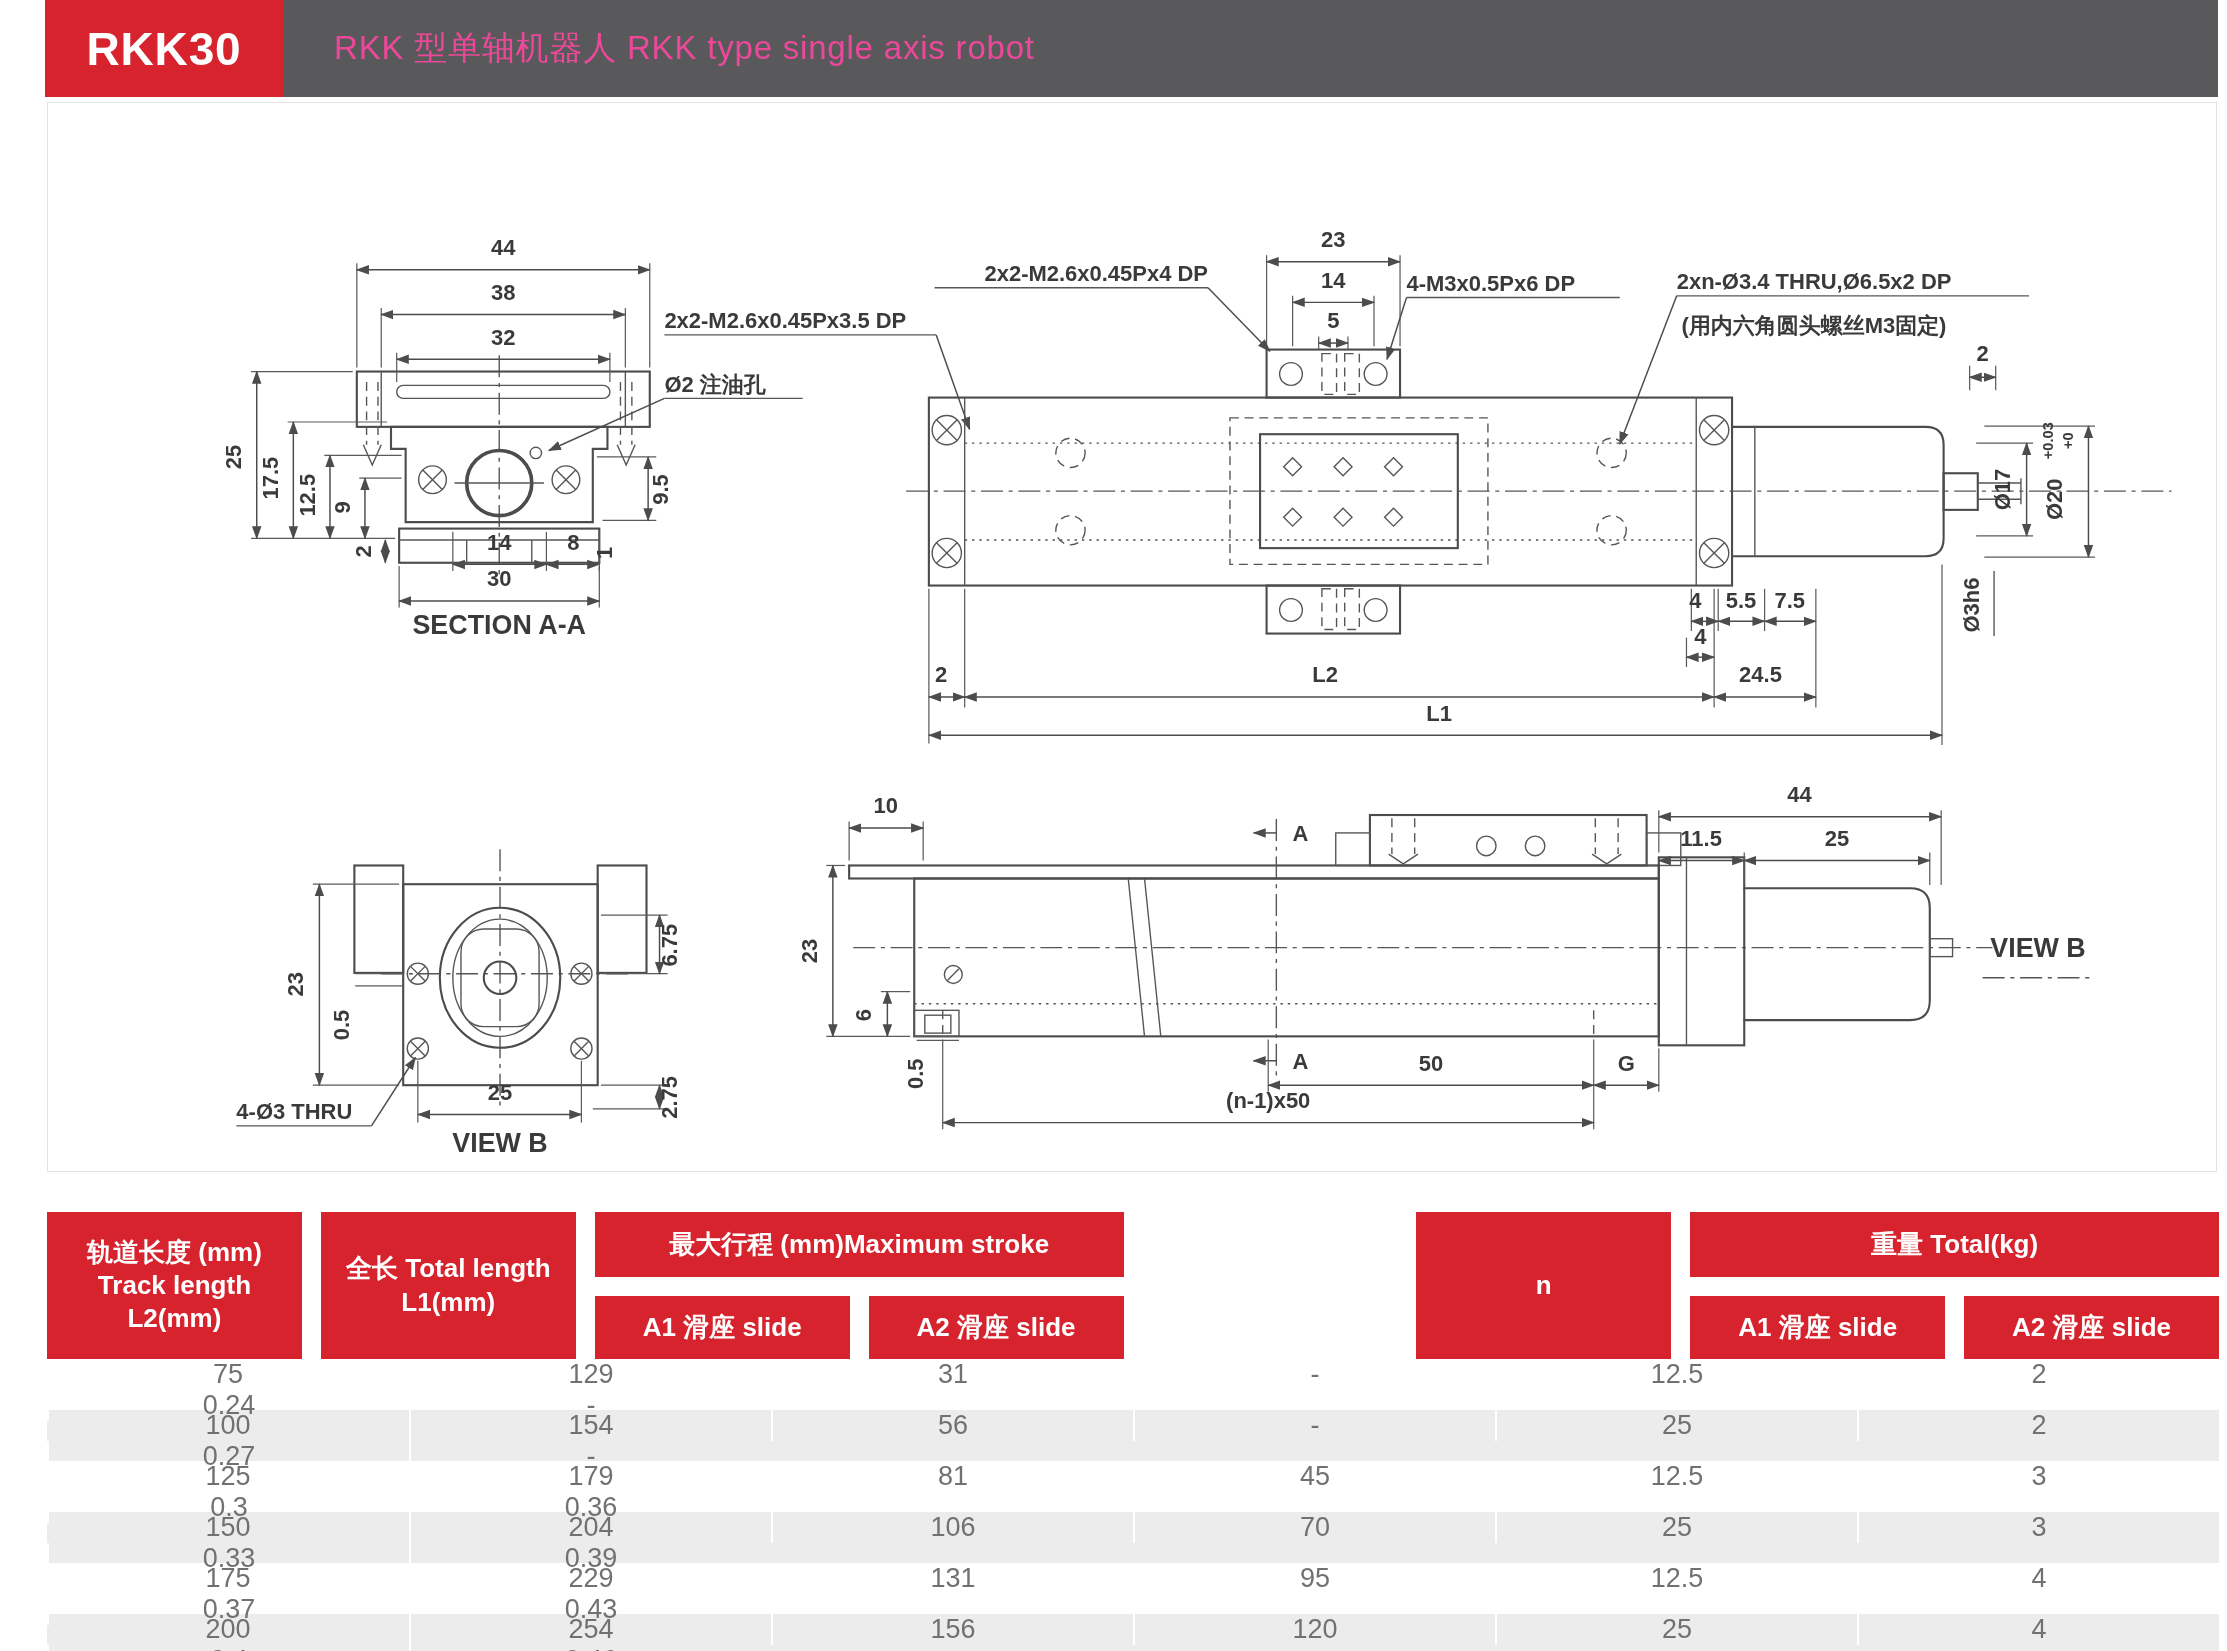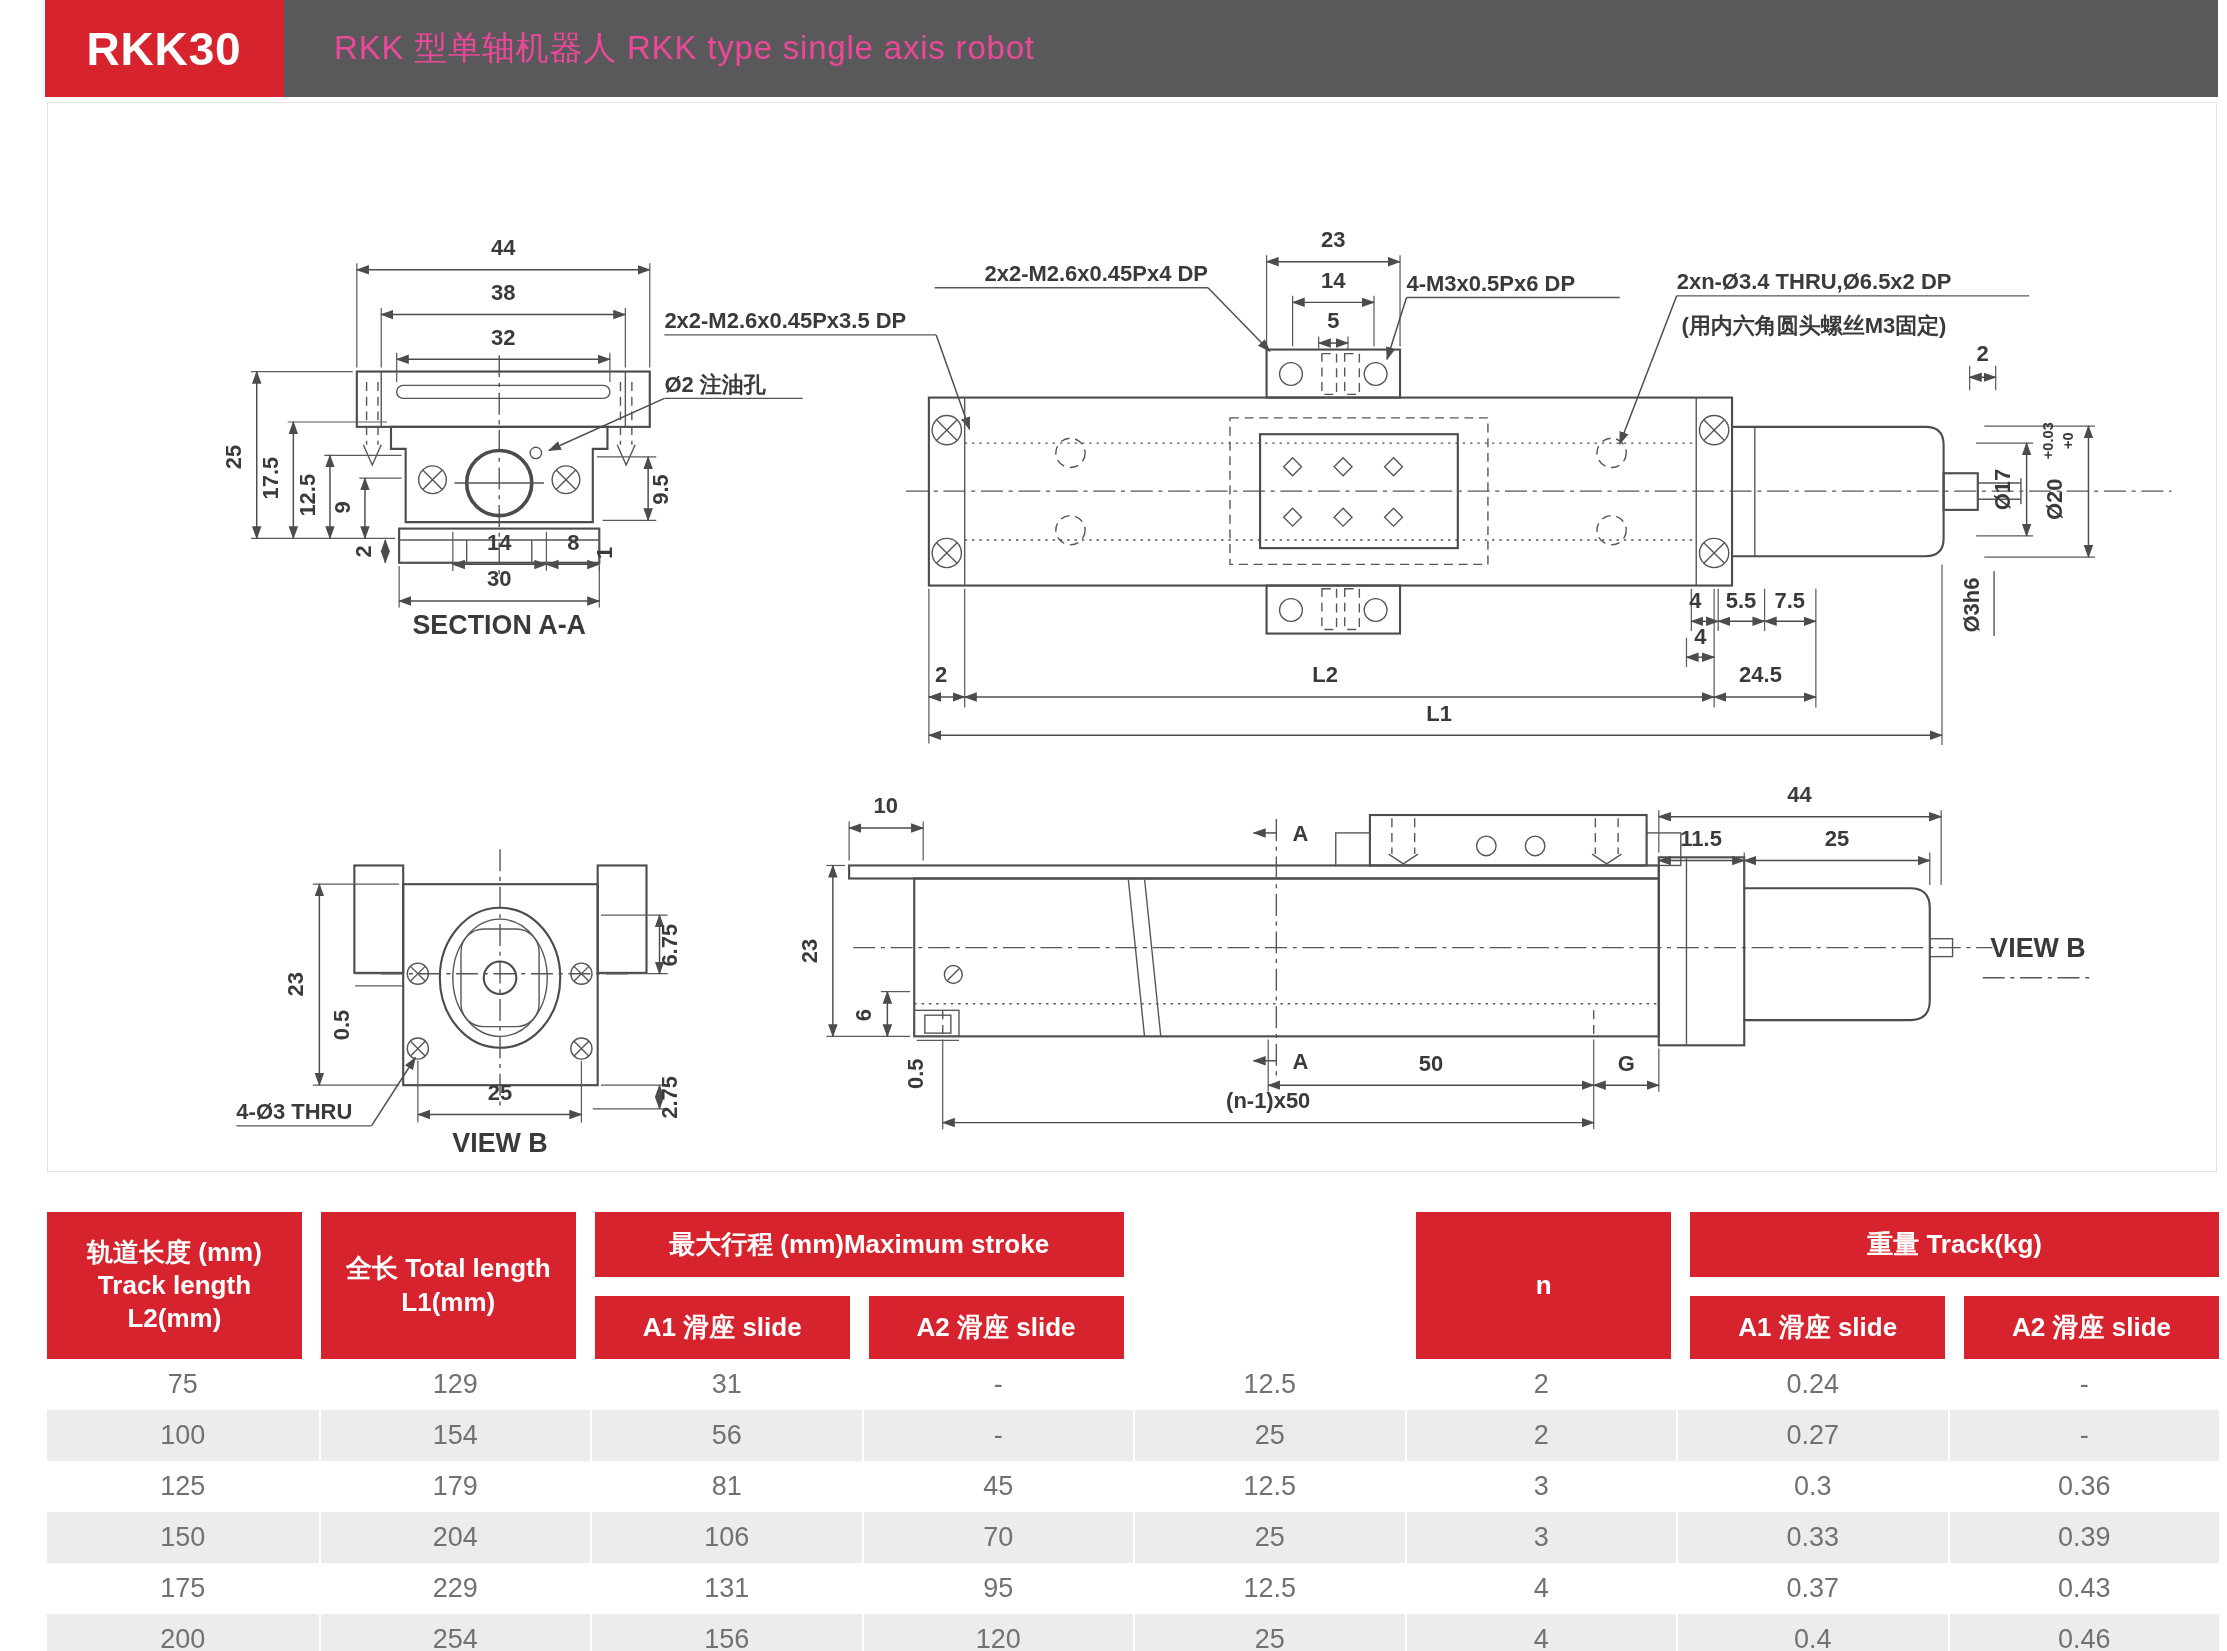--- a/index.html
+++ b/index.html
@@ -27,21 +27,21 @@
   svg text{fill:#3a3a3c;font-family:"Liberation Sans",sans-serif;font-weight:700;font-size:27px;}
   svg .tc{text-anchor:middle;}
   svg .te{text-anchor:end;}
   svg .cap{font-size:33px;}
   svg .sm{font-size:18px;}
   
   .table{position:absolute;left:27px;top:1212px;width:2172px;}
   .thead{display:grid;grid-template-columns:repeat(8,1fr);grid-template-rows:65px 63px;gap:19px;background:#fff;}
   .hc{background:#d7232d;color:#fff;display:flex;flex-direction:column;align-items:center;
       justify-content:center;font-weight:700;font-size:26px;line-height:1.28;text-align:center;}
-  .tbody .row{display:grid;grid-template-columns:repeat(8,1fr);height:51px;}
+  .tbody .row{display:grid;grid-template-columns:repeat(6,1fr);height:51px;}
   .tbody .row.alt{background:#ececec;}
   .bc{display:flex;align-items:center;justify-content:center;font-size:27px;color:#717173;}
   .bc + .bc{border-left:2.4px solid #fff;}
 </style>
 </head>
 <body>
 
 <div class="page">
 
   <div class="topbar"></div>
@@ -406,21 +406,21 @@
         <div>轨道长度 (mm)</div>
         <div>Track length</div>
         <div>L2(mm)</div>
       </div>
       <div class="hc" style="grid-column:2;grid-row:1/3">
         <div>全长 Total length</div>
         <div>L1(mm)</div>
       </div>
       <div class="hc" style="grid-column:3/5;grid-row:1">最大行程 (mm)Maximum stroke</div>
       <div class="hc" style="grid-column:6;grid-row:1/3">n</div>
-      <div class="hc" style="grid-column:7/9;grid-row:1">重量 Track(kg)</div>
+      <div class="hc" style="grid-column:7/9;grid-row:1">重量 Total(kg)</div>
       <div class="hc" style="grid-column:3;grid-row:2">A1 滑座 slide</div>
       <div class="hc" style="grid-column:4;grid-row:2">A2 滑座 slide</div>
       <div class="hc" style="grid-column:7;grid-row:2">A1 滑座 slide</div>
       <div class="hc" style="grid-column:8;grid-row:2">A2 滑座 slide</div>
     </div>
     <div class="tbody">
       <div class="row">
         <div class="bc">75</div>
           <div class="bc">129</div>
           <div class="bc">31</div>

